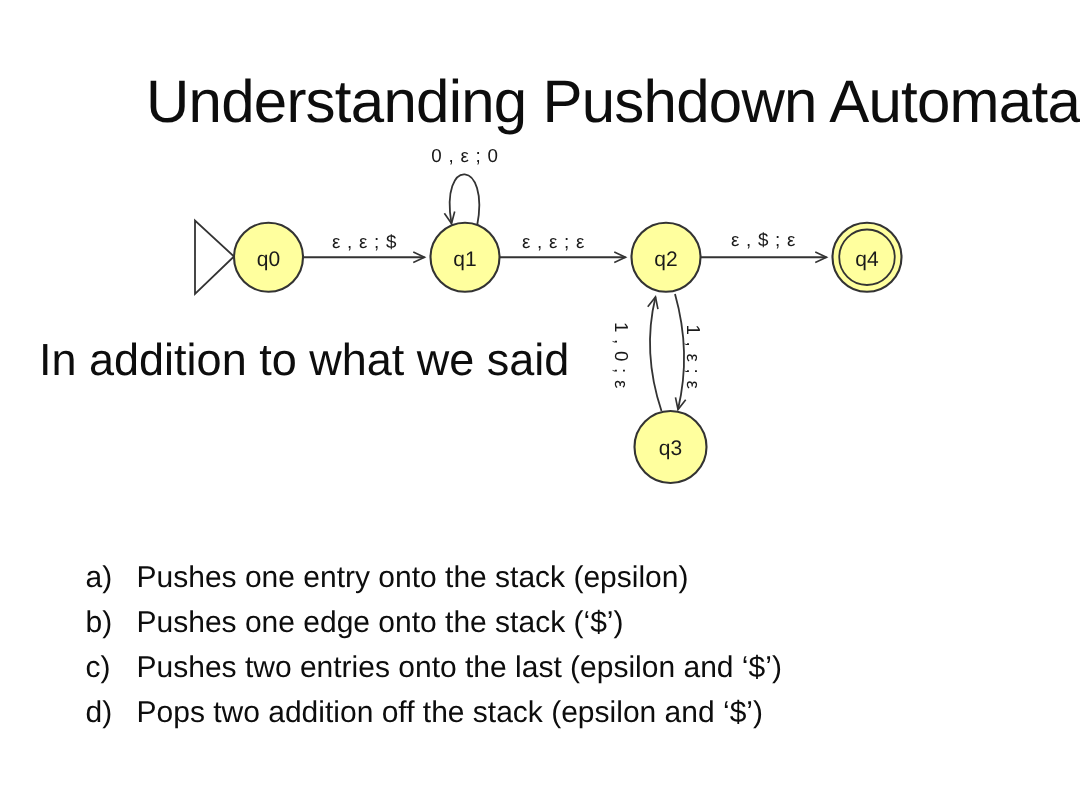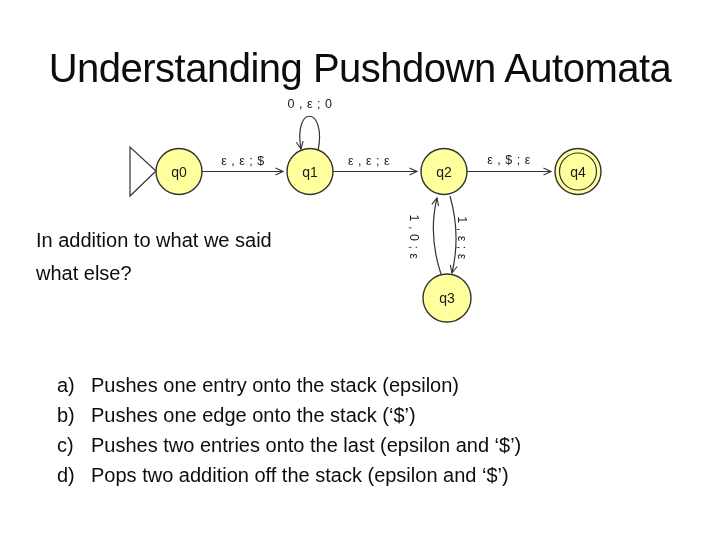--- a/index.html
+++ b/index.html
@@ -1,36 +1,36 @@
 <!DOCTYPE html>
 <html><head>
 <meta charset="utf-8">
 <style>
   html,body { margin:0; padding:0; background:#ffffff; }
   body { width:720px; height:540px; font-family:"Liberation Sans", sans-serif; }
   .slide { position:relative; width:720px; height:540px; background:#ffffff; overflow:hidden; }
 
   .title {
     position:absolute; top:46px; left:0; width:720px; margin:0;
-    text-align:center; font-size:40px; font-weight:400; letter-spacing:-0.5px;
+    text-align:right; font-size:40px; font-weight:400; letter-spacing:-0.5px;
     color:#0d0d0d; white-space:nowrap;
   }
 
   .diagram { position:absolute; left:0; top:0; width:720px; height:540px; }
 
   .edge { stroke:#333333; stroke-width:1.2; fill:none; }
   .state { fill:#FFFF9E; stroke:#333333; stroke-width:1.4; }
   .state-inner { fill:none; stroke:#333333; stroke-width:1.2; }
   .start-tri { fill:#ffffff; stroke:#333333; stroke-width:1.2; }
   .elabel { font-size:12.5px; fill:#1a1a1a; text-anchor:middle; letter-spacing:0.5px; }
   .slabel { font-size:14px; fill:#1a1a1a; text-anchor:middle; }
 
   .question {
-    position:absolute; left:36px; top:224px;
-    font-size:20px; line-height:33px; color:#0d0d0d;
+    position:absolute; left:26px; top:224px;
+    font-size:30px; line-height:33px; color:#0d0d0d;
   }
   .options {
     position:absolute; left:57px; top:370px;
     font-size:20px; line-height:30px; color:#0d0d0d;
   }
   .option { display:flex; }
   .option .letter { width:34px; flex:0 0 34px; }
   .option .otext { white-space:nowrap;text-align:right; }
 </style>
 </head>
@@ -81,21 +81,20 @@
     </g>
     <g>
       <circle class="state" cx="578" cy="171.5" r="23" fill="#FFFF9E"></circle>
       <circle class="state-inner" cx="578" cy="171.5" r="18.5"></circle>
       <text class="slabel" x="578" y="177">q4</text>
     </g>
   </svg>
 
   <div class="question">
     <div>In addition to what we said</div>
-    <div>what else?</div>
   </div>
 
   <div class="options">
     <div class="option">
       <span class="letter">a)</span>
       <span class="otext">Pushes one entry onto the stack (epsilon)</span>
     </div>
     <div class="option">
       <span class="letter">b)</span>
       <span class="otext">Pushes one edge onto the stack (‘$’)</span>

